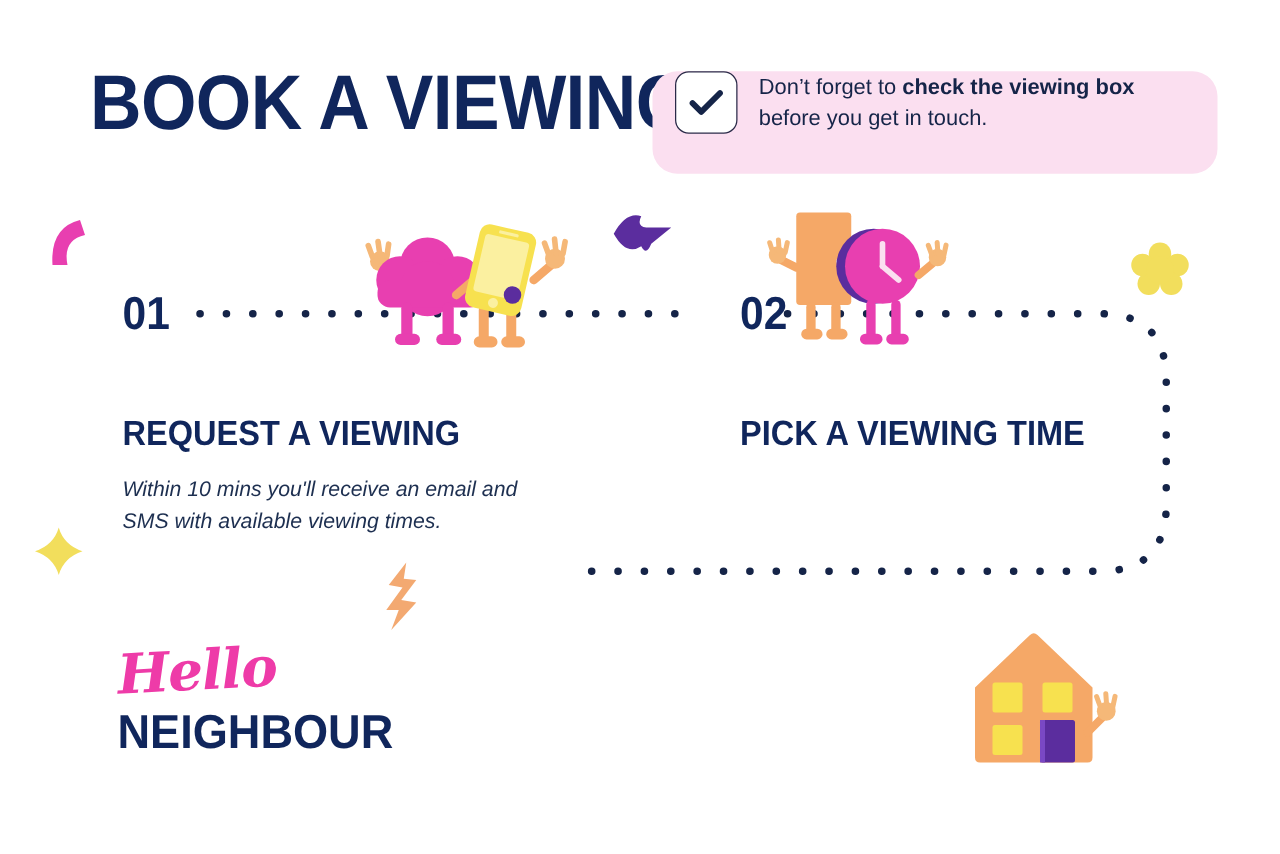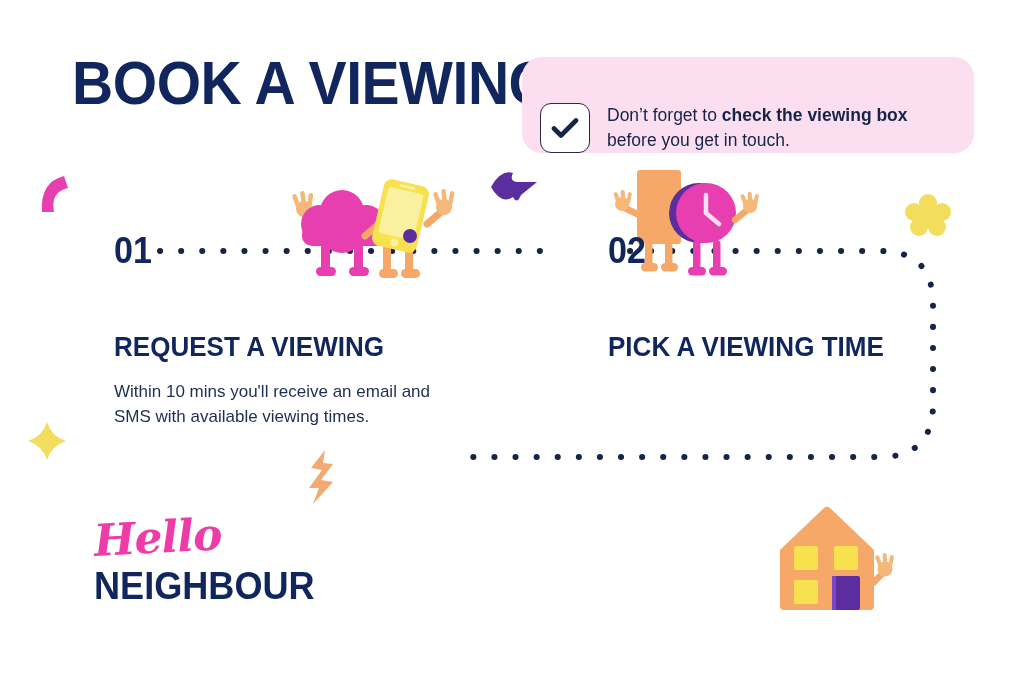--- a/index.html
+++ b/index.html
@@ -31,25 +31,25 @@
     transform-origin: left top;
     white-space: nowrap;
   }
 
   
   .notice-box {
     position: absolute;
     left: 522px;
     top: 57px;
     width: 452px;
-    height: 96px;
+    height: 82px;
     background: #fbdff0;
     border-radius: 20px;
     display: flex;
-    align-items: flex-end;
+    align-items: flex-start;
     box-sizing: border-box;
     padding: 0 20px 0 18px;
   }
   .checkbox {
     width: 48px;
     height: 48px;
     min-width: 48px;
     background: #ffffff;
     border: 1.6px solid #2a2a48;
     border-radius: 11px;
@@ -60,21 +60,21 @@
   }
   .notice-text {
     font-size: 17.5px;
     line-height: 25px;
     color: #152448;
     font-weight: 400;
   }
   .notice-text b { font-weight: 700; }
 
   
-  .step { position: absolute; margin-left: 16px; }
+  .step { position: absolute; }
   .step-num {
     font-family: "Liberation Sans Narrow", "Liberation Sans", sans-serif;
     font-weight: 700;
     font-size: 37px;
     line-height: 37px;
     color: #10265c;
     transform: scaleX(0.92);
     transform-origin: left top;
   }
   .step-heading {
@@ -284,21 +284,21 @@
     <path d="M21 2 Q25 16 40 21 Q25 26 21 40 Q17 26 2 21 Q17 16 21 2 Z" fill="#f2de5c"></path>
   </svg>
 
   <svg class="art" style="left:305px; top:448px;" width="34" height="58" viewBox="0 0 34 58">
     <path d="M20 2 L6 20 L17 22 L4 40 L14 40 L8 56 L28 34 L16 32 L28 16 L18 15 Z" fill="#f3a971"></path>
   </svg>
 
   <div class="step" style="left:98px; top:232px;">
     <div class="step-num">01</div>
     <div class="step-heading" style="margin-top:63px;">REQUEST A VIEWING</div>
-    <div class="step-body" style="margin-top:17px; width:316px;">Within 10 mins you'll receive an email and SMS with available viewing times.</div>
+    <div class="step-body" style="margin-top:17px; width:316px;font-style:italic;">Within 10 mins you'll receive an email and SMS with available viewing times.</div>
   </div>
 
   <div class="step" style="left:592px; top:232px;">
     <div class="step-num">02</div>
     <div class="step-heading" style="margin-top:63px;">PICK A VIEWING TIME</div>
   </div>
 
 
   <div class="logo">
     <div class="logo-hello">Hello</div>

